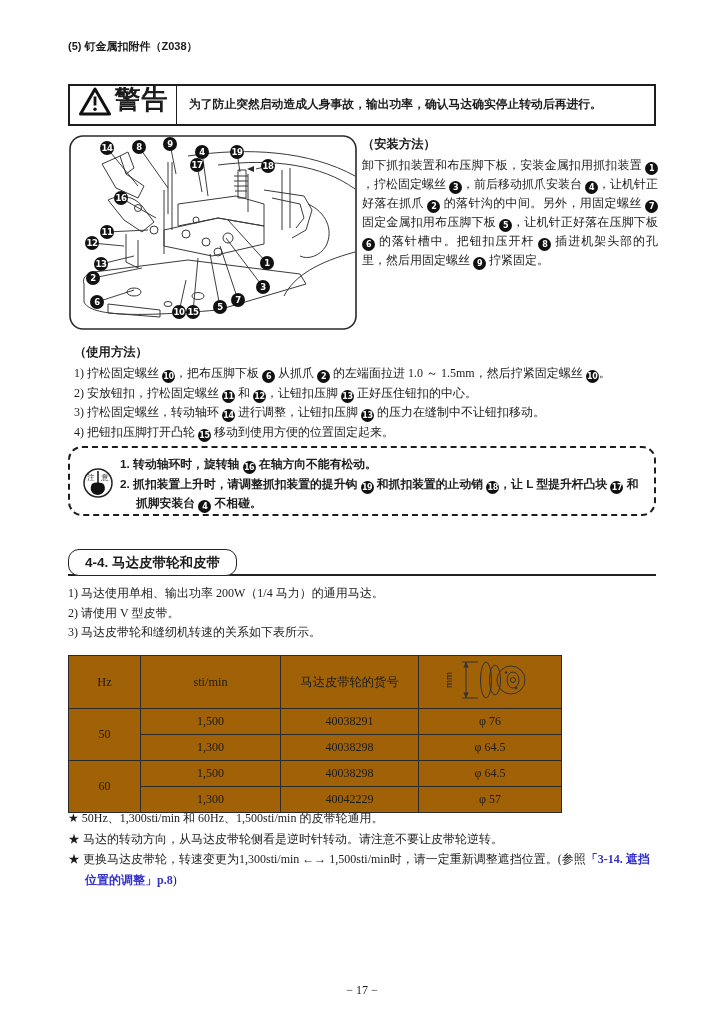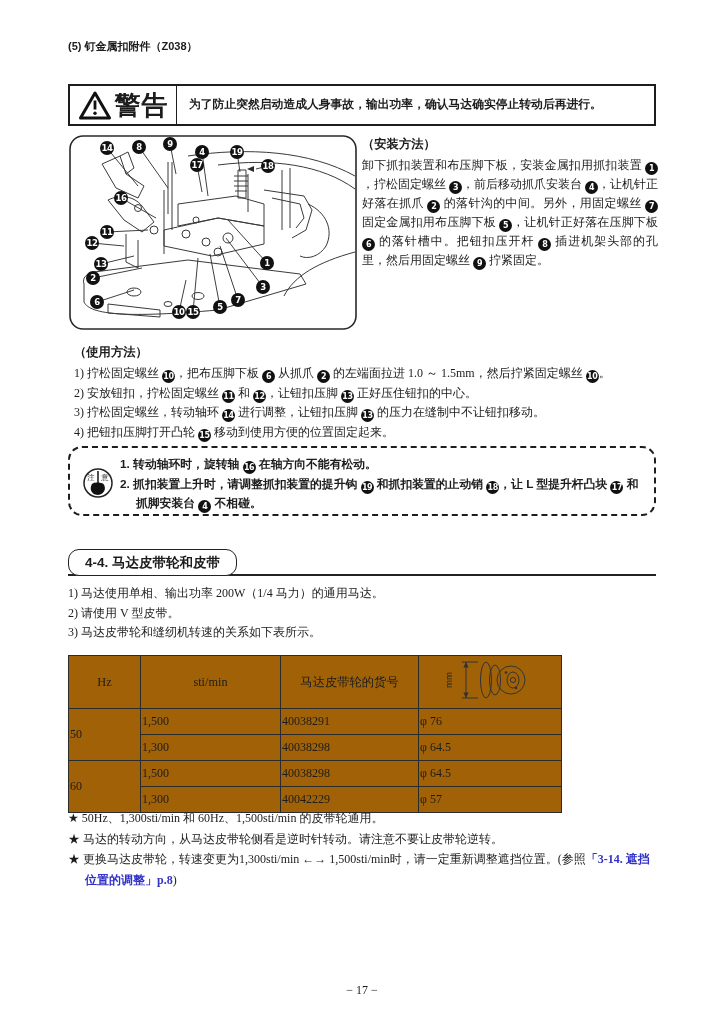--- a/index.html
+++ b/index.html
@@ -11,21 +11,21 @@
   .abs{position:absolute;}
   .sans{font-family:"Liberation Sans","DejaVu Sans",sans-serif;}
 
   
   .h5{left:68px;top:39px;font-weight:bold;font-size:11px;}
 
   
   .warnbox{left:68px;top:84px;width:588px;height:42px;border:2px solid #1d1d1d;
     box-sizing:border-box;display:flex;align-items:stretch;background:#fff;}
   .warn-left{width:106px;border-right:1.6px solid #1d1d1d;display:flex;
-    align-items:center;justify-content:center;gap:3px;}
+    justify-content:center;gap:3px;}
   .warn-word{font-weight:bold;font-size:26px;letter-spacing:1px;line-height:1;}
   .warn-right{flex:1;display:flex;align-items:center;padding:0 12px;
     font-weight:bold;font-size:11.8px;}
 
   
   .diagram{left:68px;top:134px;width:290px;height:197px;}
   .diagram svg{position:absolute;left:0;top:0;}
   .dg-badge{position:absolute;width:14px;height:14px;border-radius:50%;background:#111;
     color:#fff;font:bold 8.5px/14px "DejaVu Sans",sans-serif;text-align:center;
     letter-spacing:-0.4px;}
@@ -58,21 +58,21 @@
     font-weight:bold;font-size:13.5px;}
 
   
   .belt-intro{left:68px;top:584px;width:592px;font-size:12px;line-height:21px;}
 
   
   .ptable{left:68px;top:655px;border-collapse:collapse;background:#a16207;
     font-size:12px;}
   .ptable,.ptable th,.ptable td{border:1.4px solid #2b2b2b;}
   .ptable th{font-weight:normal;font-size:12.3px;height:50px;text-align:center;}
-  .ptable td{height:23px;}
+  .ptable td{height:23px;text-align:center;}
   .pulley-th{padding:0;}
 
   
   .belt-notes{left:68px;top:808px;width:592px;font-size:12px;line-height:20.5px;}
   .star-item{padding-left:17px;text-indent:-17px;}
   .ref-link{color:#3232c8;font-weight:bold;cursor:pointer;}
 
   .badge{display:inline-block;width:13px;height:13px;border-radius:50%;background:#111;
     color:#fff;font:bold 8px/13px "DejaVu Sans",sans-serif;text-align:center;
     vertical-align:-2px;letter-spacing:-0.4px;text-indent:0;}

